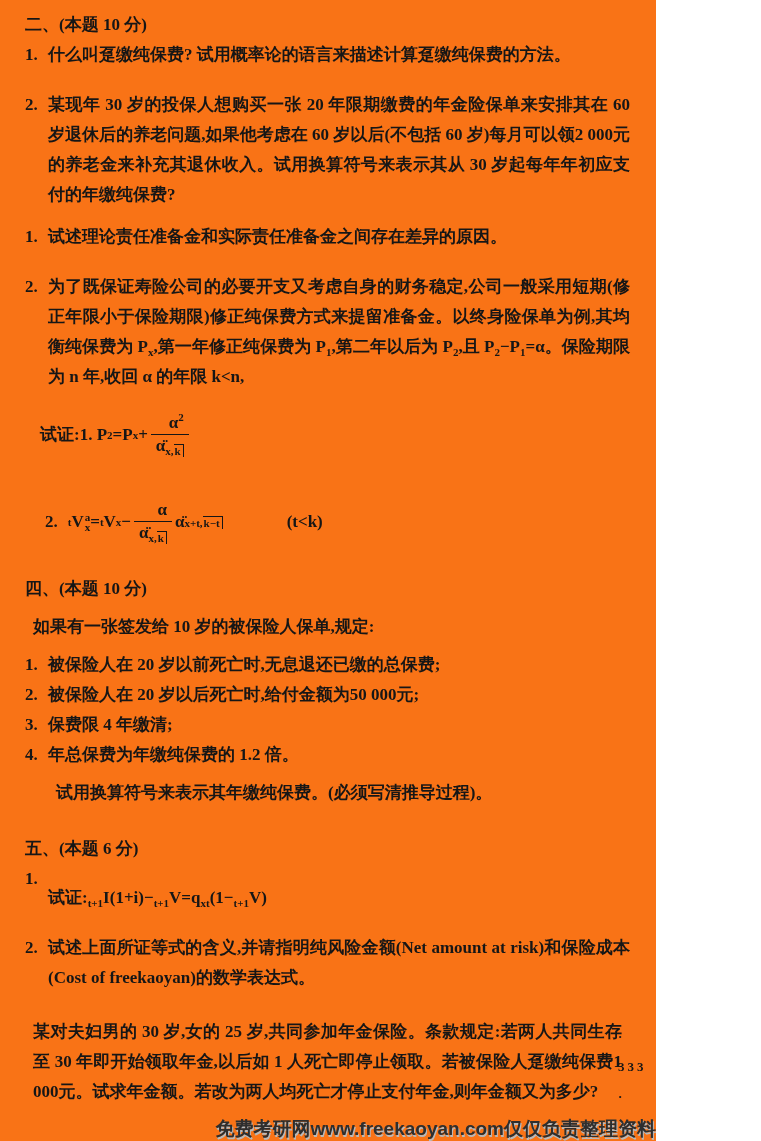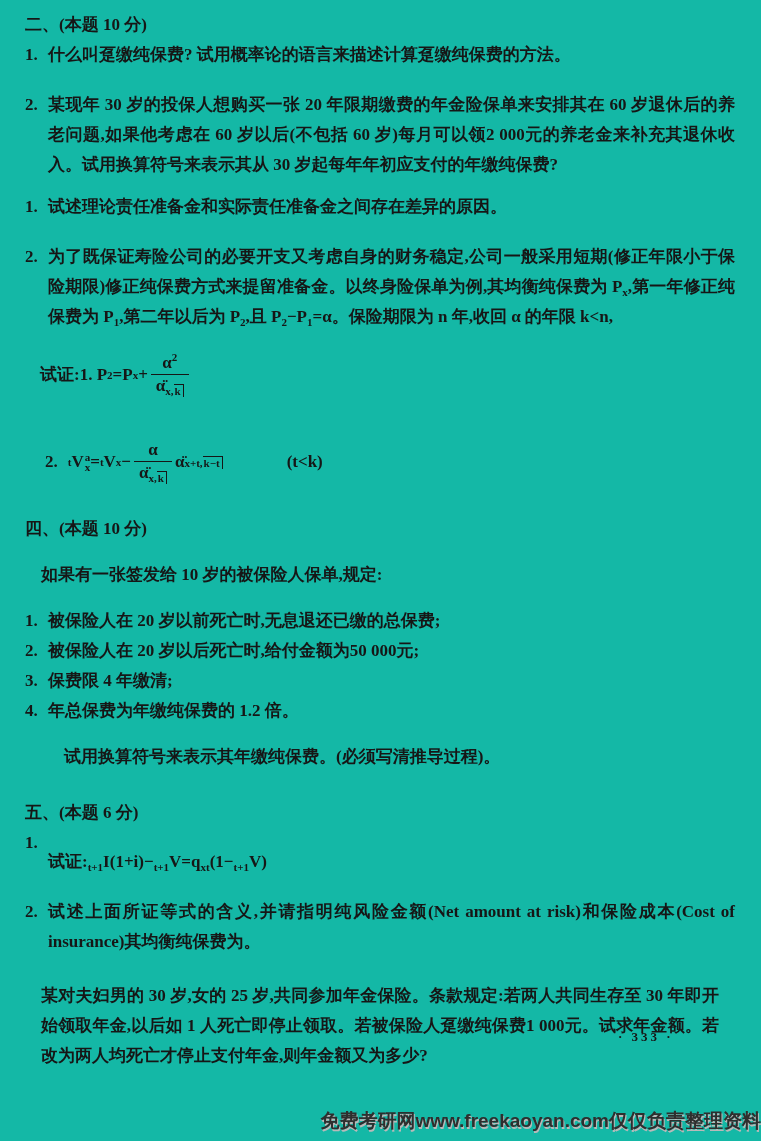--- a/index.html
+++ b/index.html
@@ -1,63 +1,63 @@
 <!DOCTYPE html>
 <html><head>
 <meta charset="utf-8">
 <style>
   html,body { margin:0; padding:0; background:#ffffff; }
   .page {
     position:relative;
-    width:761px; height:1141px;
+    width:656px; height:1141px;
     box-sizing:border-box;
     padding:10px 26px 0 25px;
-    background:#14b8a6;
+    background:#f97316;
     color:#161616;
     font-family:"Liberation Serif","DejaVu Serif",serif;
     font-size:17px;
     line-height:30px;
     font-weight:600;
     overflow:hidden;
   }
   .heading { line-height:30px; }
   .item { display:flex; }
   .marker { flex:0 0 23px; }
   .txt { flex:1; text-align:justify; }
-  .plain { margin:16px; }
+  .plain { margin:8px; }
   .indent { padding-left:23px; }
 
   
   .gap20 { margin-top:20px; }
   .gap12 { margin-top:12px; }
   .gap22 { margin-top:22px; }
   .gap26 { margin-top:26px; }
   .gap24 { margin-top:24px; }
 
   
   .formula { display:flex; align-items:center; white-space:nowrap; }
   .formula .fmarker { margin-right:10px; }
   .formula1 { margin:12px 0 0 15px; min-height:62px; }
   .formula2 { margin:26px 0 8px 20px; min-height:60px; }
   sub { font-size:11px; line-height:0; }
   sup { font-size:11px; line-height:0; }
-  .frac { display:inline-block; vertical-align:middle; text-align:center; margin:0 3px; }
+  .frac { display:inline-block; vertical-align:middle; text-align:right; margin:0 3px; }
   .frac .num, .frac .den { display:block; padding:1px 5px; line-height:20px; }
   .frac .num { border-bottom:1.6px solid #161616; }
   .angl { display:inline-block; border-top:1.5px solid #161616; border-right:1.5px solid #161616; padding:0 2px 0 1px; line-height:12px; }
   .stack { display:inline-flex; flex-direction:column; font-size:11px; line-height:10px; vertical-align:-5px; text-align:left; margin-left:1px; }
   .cond { margin-left:64px; }
   .finline { white-space:nowrap;margin-top:19px; }
 
   .pagenum {
     position:absolute; top:1022px; left:618px;
     font-size:13px; letter-spacing:3px;
   }
   .watermark {
-    position:absolute; right:0; bottom:8px;
+    position:absolute; right:0; bottom:0;
     font-size:19px; line-height:24px;
     color:#2e2e2e;
     text-shadow:1px 2px 0 #b9b9b9;
     font-family:"Liberation Sans","DejaVu Sans",sans-serif;
     font-weight:700;
   }
 </style>
 </head>
 <body>
 
@@ -143,21 +143,21 @@
   </div>
 
   <div class="gap26">
     <div class="heading">五、(本题 6 分)</div>
     <div class="item">
       <span class="marker">1.</span>
       <span class="txt finline"><span>试证:</span><sub>t+1</sub><span>I(1+i)−</span><sub>t+1</sub><span>V=q</span><sub>xt</sub><span>(1−</span><sub>t+1</sub><span>V)</span></span>
     </div>
     <div class="item gap20">
       <span class="marker">2.</span>
-      <span class="txt">试述上面所证等式的含义,并请指明纯风险金额(Net amount at risk)和保险成本(Cost of insurance)其均衡纯保费为。</span>
+      <span class="txt">试述上面所证等式的含义,并请指明纯风险金额(Net amount at risk)和保险成本(Cost of freekaoyan)的数学表达式。</span>
     </div>
   </div>
 
   <div class="gap24">
     <div class="plain txt">某对夫妇男的 30 岁,女的 25 岁,共同参加年金保险。条款规定:若两人共同生存至 30 年即开始领取年金,以后如 1 人死亡即停止领取。若被保险人趸缴纯保费1 000元。试求年金额。若改为两人均死亡才停止支付年金,则年金额又为多少?</div>
   </div>
 
   <div class="pagenum">· 333 ·</div>
   <div class="watermark">免费考研网www.freekaoyan.com仅仅负责整理资料</div>
 </div>

